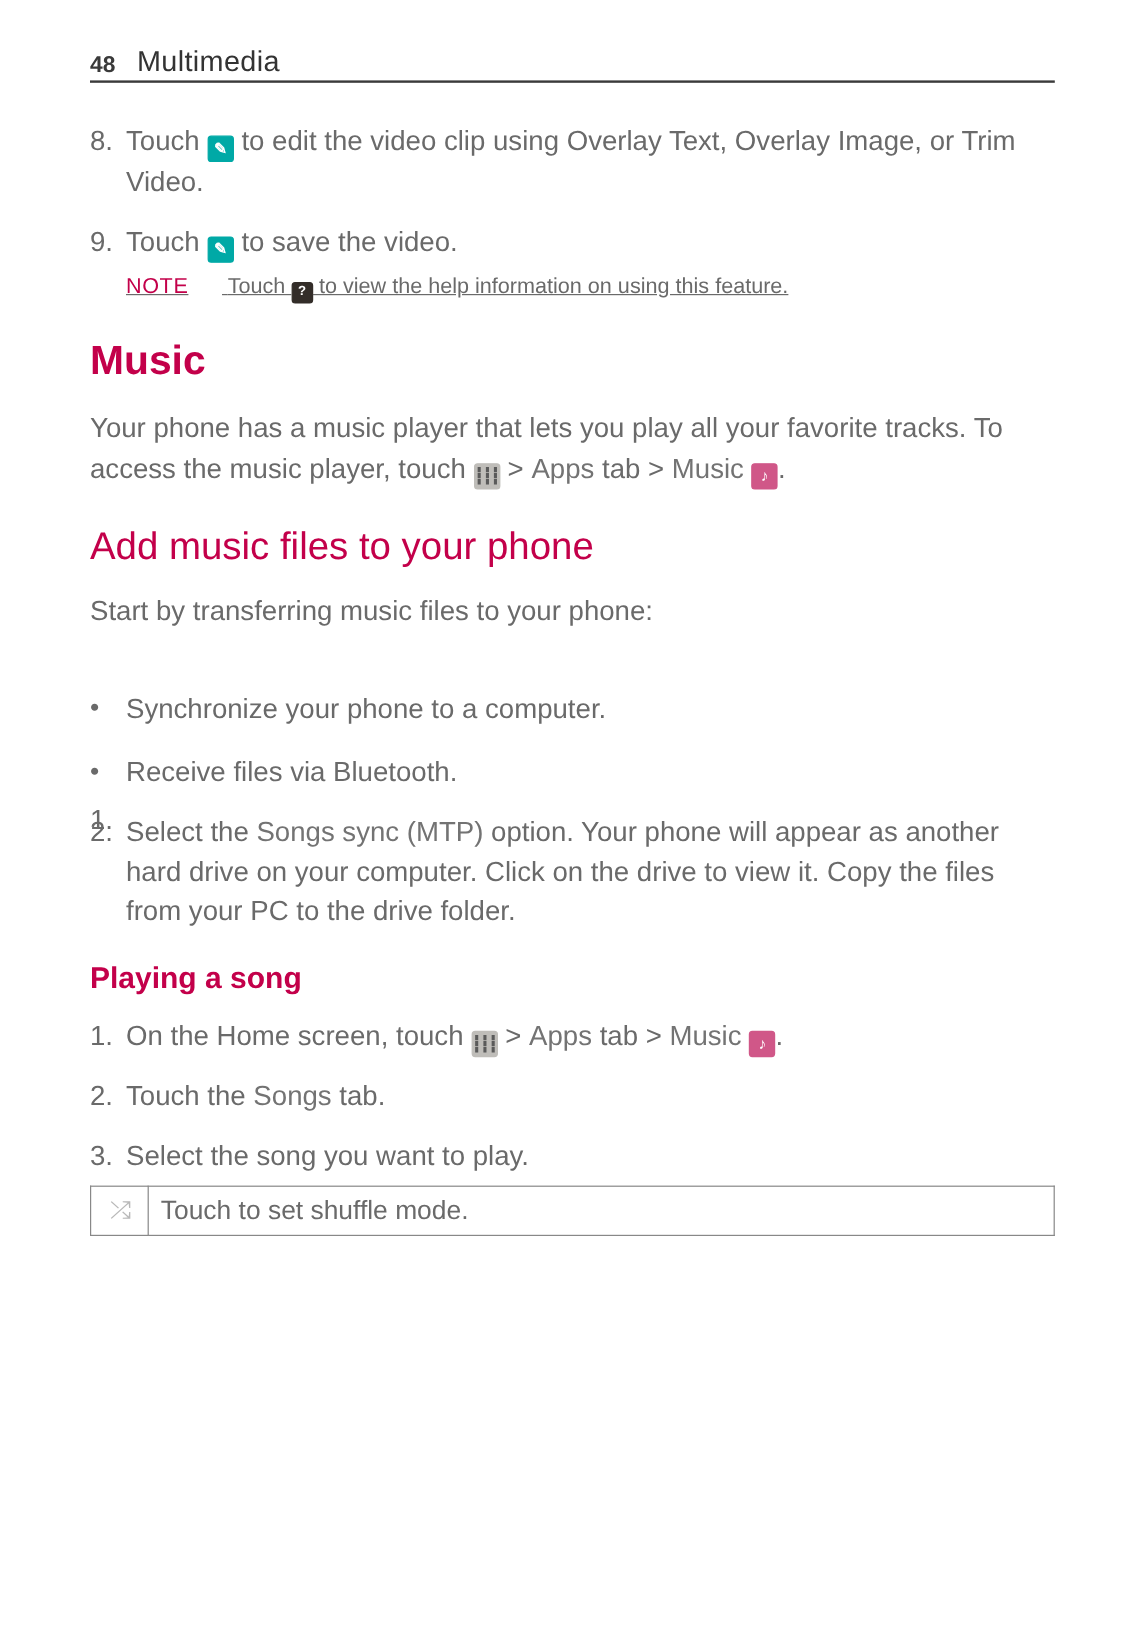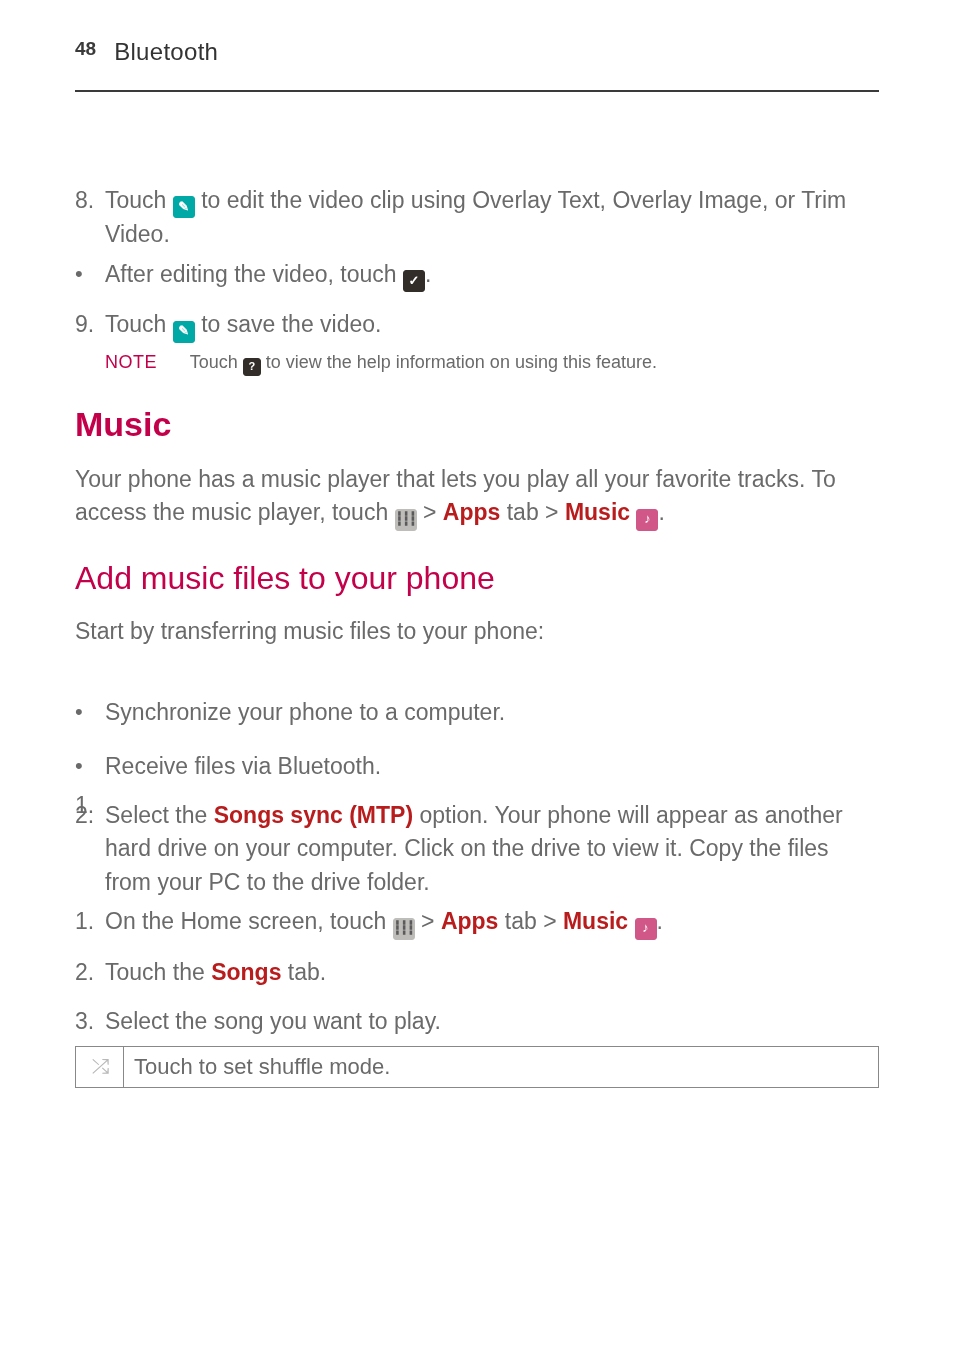--- a/index.html
+++ b/index.html
@@ -1,68 +1,63 @@
 <!DOCTYPE html>
 <html><head>
 <meta charset="utf-8">
 <style>
   * { box-sizing: border-box; margin: 0; padding: 0; }
   html, body { width: 954px; height: 1372px; background: #fff; font-family: "Helvetica Neue", Arial, sans-serif; color: #595959; }
   .page { padding: 38px 75px 60px 75px; }
-  .header { display: flex; align-items: flex-start; border-bottom: 2px solid #3a3a3a; padding-bottom: 24px; margin-bottom: 92px; }
+  .header { display: flex; align-items: flex-end; border-bottom: 2px solid #3a3a3a; padding-bottom: 1px; margin-bottom: 32px; }
   .page-num { font-size: 19px; font-weight: 700; color: #3a3a3a; margin-right: 18px; }
   .header-title { font-size: 24px; color: #333; font-weight: 400; letter-spacing: 0.3px; }
   .content { font-size: 23px; line-height: 1.45; color: #6a6a6a; font-weight: 300; }
   .content p { margin-bottom: 10px; }
   .list { list-style: none; }
   .list > li { position: relative; padding-left: 30px; margin-bottom: 6px; }
   .num-8, .num-9, .num-1, .num-2, .num-3 { position: relative; padding-left: 30px; margin-bottom: 6px; }
   .marker { position: absolute; left: 0; top: 0; }
   .bullet::before { content: "•"; position: absolute; left: 0; top: 0; font-size: 22px; color: #6a6a6a; }
-  .note-row { padding-left: 30px; margin-top: 4px; margin-bottom: 24px; font-size: 18px; color: #6a6a6a; }
+  .note-row { padding-left: 30px; margin-top: 4px; margin-bottom: 24px; font-size: 18px; color: #6a6a6a; text-decoration: underline; }
   .note-label { color: #C3004A; font-weight: 400; letter-spacing: 0.5px; margin-right: 28px; }
   .h1 { font-size: 34px; color: #C3004A; font-weight: 600; margin-top: 24px; margin-bottom: 14px; }
   .h2 { font-size: 32px; color: #C3004A; font-weight: 500; margin-top: 24px; margin-bottom: 14px; }
   .h3 { font-size: 25px; color: #C3004A; font-weight: 600; margin-top: 20px; margin-bottom: 14px; }
   .sp10 { height: 10px; }
   .sp14 { height: 14px; }
-  .bold-dark { color: #b91c1c; font-weight: 700; }
+  .bold-dark { color: #737373; font-weight: 400; }
   .icon { display: inline-flex; align-items: center; justify-content: center; width: 22px; height: 22px; border-radius: 3px; vertical-align: -3px; border: 1px solid #C3004A; font-size: 13px; font-weight: 700; }
   .icon.sm { width: 18px; height: 18px; font-size: 11px; vertical-align: -2px; }
   .icon-teal { background: #00a9a6; color: #fff; border-color: #00a9a6; }
   .icon-dark { background: #332d29; color: #fff; border-color: #332d29; }
   .icon-grid { background: #bfbdb9; color: #5a5a5a; border-color: #bfbdb9; letter-spacing: -1px; }
   .icon-music { background: #d05788; color: #fff; border-color: #d05788; }
   .table { border: 1px solid #888; border-collapse: collapse; width: 100%; margin-top: 8px; }
   .table td { border: 1px solid #888; padding: 4px 10px; font-size: 22px; color: #6a6a6a; font-weight: 300; }
   .td-icon { width: 48px; text-align: center; background: #fff; color: #9a9a9a; font-size: 20px; }
   .shuffle-glyph { display: inline-block; transform: scaleY(0.9); color: #b8b8b8; font-size: 22px; letter-spacing: -2px; }
 </style>
 </head>
 <body>
 
 <div class="page">
 
   <div class="header">
     <span class="page-num">48</span>
-    <span class="header-title">Bluetooth</span>
+    <span class="header-title">Multimedia</span>
   </div>
 
   <div class="content">
 
     <div class="num-8">
       <span class="marker">8.</span>
       <span>Touch </span><span class="icon icon-teal">✎</span><span> to edit the video clip using Overlay Text, Overlay Image, or Trim Video.</span>
     </div>
 
-    <ul class="list">
-      <li class="bullet">
-        <span>After editing the video, touch </span><span class="icon icon-dark">✓</span><span>.</span>
-      </li>
-    </ul>
 
     <div class="sp10"></div>
 
     <div class="num-9">
       <span class="marker">9.</span>
       <span>Touch </span><span class="icon icon-teal">✎</span><span> to save the video.</span>
     </div>
 
     <div class="note-row">
       <span class="note-label">NOTE</span>
@@ -90,20 +85,21 @@
 
     <div class="num-1">
       <span class="marker">1.</span>
     </div>
     <div class="sp10"></div>
     <div class="num-2">
       <span class="marker">2.</span>
       <span>Select the </span><span class="bold-dark">Songs sync (MTP)</span><span> option. Your phone will appear as another hard drive on your computer. Click on the drive to view it. Copy the files from your PC to the drive folder.</span>
     </div>
 
+    <div class="h3">Playing a song</div>
 
     <div class="num-1">
       <span class="marker">1.</span>
       <span>On the Home screen, touch </span><span class="icon icon-grid">┇┇┇</span><span> &gt; </span><span class="bold-dark">Apps</span><span> tab &gt; </span><span class="bold-dark">Music</span> <span class="icon icon-music">♪</span><span>.</span>
     </div>
     <div class="sp10"></div>
     <div class="num-2">
       <span class="marker">2.</span>
       <span>Touch the </span><span class="bold-dark">Songs</span><span> tab.</span>
     </div>

